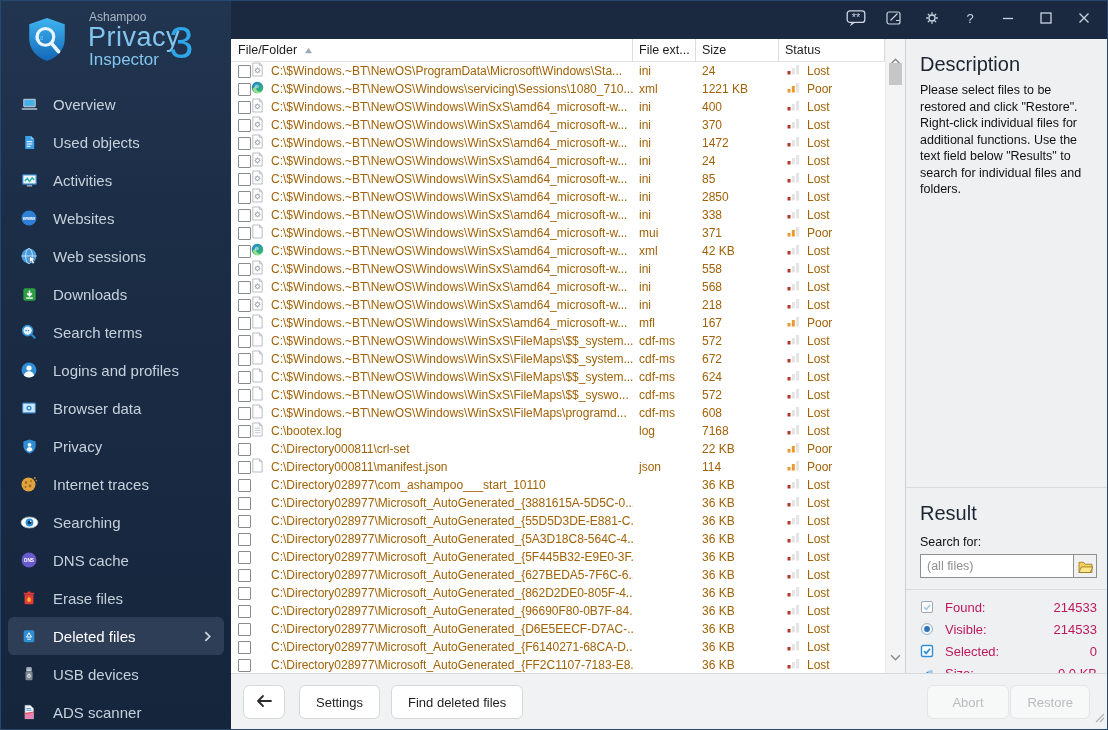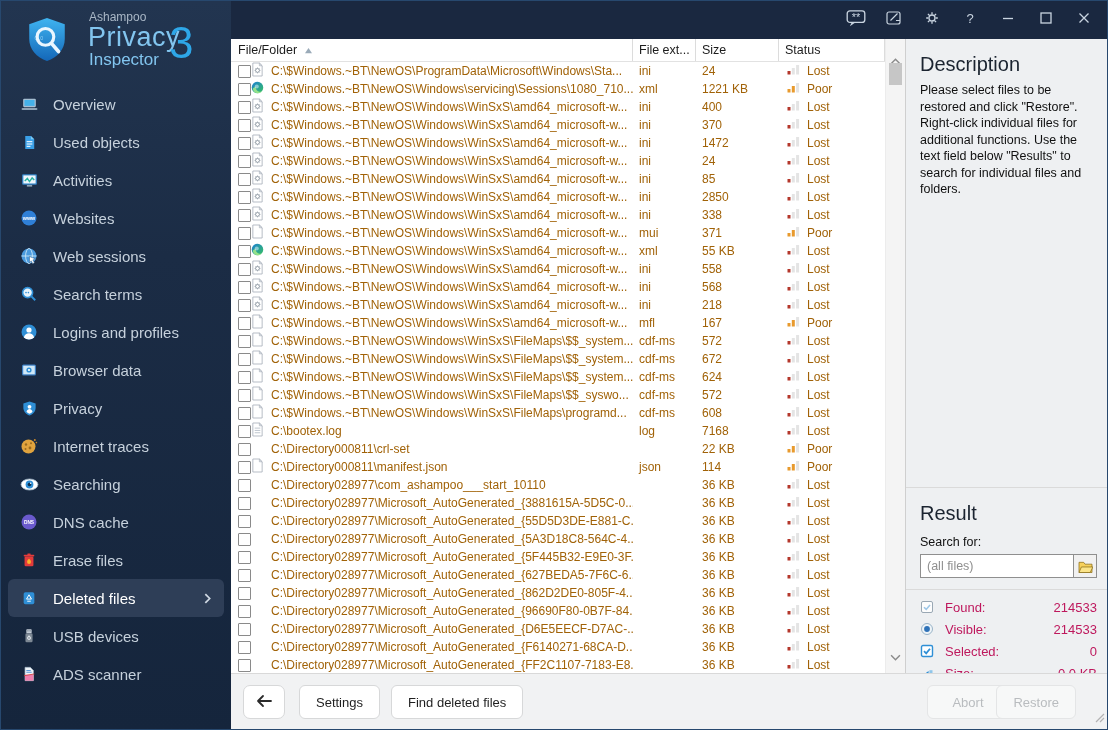--- a/index.html
+++ b/index.html
@@ -73,21 +73,21 @@
   .bottombar{position:absolute;left:230px;top:672px;width:878px;height:58px;background:#f1f2f3;
              border-top:1px solid #d9d9d9;box-sizing:border-box;z-index:2;}
   .btn{position:absolute;top:11px;height:34px;background:#fff;border:1px solid #d7d8d9;border-radius:6px;
        font-size:13px;color:#1f1f1f;display:flex;align-items:center;justify-content:center;
        padding:0 16px;box-sizing:border-box;cursor:pointer;font-family:inherit;white-space:nowrap;}
   .btn-back{left:12px;width:42px;padding:0;border-radius:7px;}
   .btn-settings{left:68px;min-width:80px;}
   .btn-find{left:160px;min-width:112px;}
   .btn.disabled{color:#b9bcbf;background:#f7f8f8;border-color:#e4e5e6;cursor:default;}
   .btn-abort{right:100px;min-width:82px;}
-  .btn-restore{right:33px;min-width:70px;}
+  .btn-restore{right:19px;min-width:70px;}
   .grip{position:absolute;right:4px;bottom:4px;}
 </style>
 </head>
 <body>
 
 <svg width="0" height="0" style="position:absolute">
   <defs>
     <linearGradient id="shieldGrad" x1="0" y1="0" x2="0" y2="1">
       <stop offset="0" stop-color="#3fb4f0"></stop>
         <stop offset="1" stop-color="#1467b8"></stop>
@@ -162,20 +162,30 @@
         <div class="nav-item">
           <span class="nav-ic">
             <svg viewBox="0 0 18 18" width="18" height="18">
               <circle cx="9" cy="9" r="7.5" fill="#4a9ade"></circle>
               <ellipse cx="9" cy="9" rx="3.4" ry="7.5" fill="none" stroke="#bfe0f5" stroke-width="1"></ellipse>
               <path d="M1.5 9h15" stroke="#bfe0f5" stroke-width="1"></path>
               <path d="M9.5 9.5l6 2.4-2.6 1 1.5 2.8-1.7 1-1.5-2.9-1.7 2.2z" fill="#fff" stroke="#2a5a8a" stroke-width="0.5"></path>
             </svg>
           </span>
           <span class="nav-label">Web sessions</span>
+        </div>
+        <div class="nav-item">
+          <span class="nav-ic">
+            <svg viewBox="0 0 18 18" width="17" height="17">
+              <rect x="2.5" y="2.5" width="13" height="13" rx="2" fill="#2e9e44"></rect>
+              <path d="M9 4.8v5M6.6 7.8L9 10.4l2.4-2.6" stroke="#fff" stroke-width="1.6" fill="none"></path>
+              <path d="M5.5 12.8h7" stroke="#fff" stroke-width="1.4"></path>
+            </svg>
+          </span>
+          <span class="nav-label">Downloads</span>
         </div>
         <div class="nav-item">
           <span class="nav-ic">
             <svg viewBox="0 0 18 18" width="18" height="18">
               <circle cx="7.6" cy="7.6" r="5" fill="#e8f4fc" stroke="#2f8fd6" stroke-width="1.6"></circle>
               <circle cx="6" cy="7.6" r="0.8" fill="#2f8fd6"></circle>
               <circle cx="8.4" cy="7.6" r="0.8" fill="#2f8fd6"></circle>
               <path d="M11.4 11.4l3.8 3.8" stroke="#2f8fd6" stroke-width="2"></path>
             </svg>
           </span>
@@ -622,21 +632,21 @@
           </span>
           <span class="cell-ficon">
             <span><svg viewBox="0 0 14 16" width="13" height="15">
                 <circle cx="7" cy="8" r="6.2" fill="url(#edgeGrad)"></circle>
                 <path d="M2 9.8c.5 2.6 2.7 4.4 5.2 4.4 1.8 0 3.4-.7 4.5-1.9-1.1.4-2.3.4-3.4 0C6 11.5 4.8 9.4 5.1 7.1 3.5 7.7 1.9 8.4 2 9.8z" fill="#9fe88a" opacity="0.9"></path>
                 <circle cx="6.2" cy="7" r="2.2" fill="#eafaff" opacity="0.5"></circle>
               </svg></span>
           </span>
           <span class="cell-path">C:\$Windows.~BT\NewOS\Windows\WinSxS\amd64_microsoft-w...</span>
           <span class="cell-ext">xml</span>
-          <span class="cell-size">55 KB</span>
+          <span class="cell-size">42 KB</span>
           <span class="cell-status">
             <span><svg viewBox="0 0 13 11" width="13" height="11">
                 <rect x="0.5" y="7" width="3" height="3.5" fill="#b4372b"></rect>
                 <rect x="4.8" y="4" width="3" height="6.5" fill="#e4e4e4"></rect>
                 <rect x="9.1" y="1" width="3" height="9.5" fill="#e4e4e4"></rect>
               </svg></span>
             <span>Lost</span>
           </span>
         </div>
         <div class="trow">

